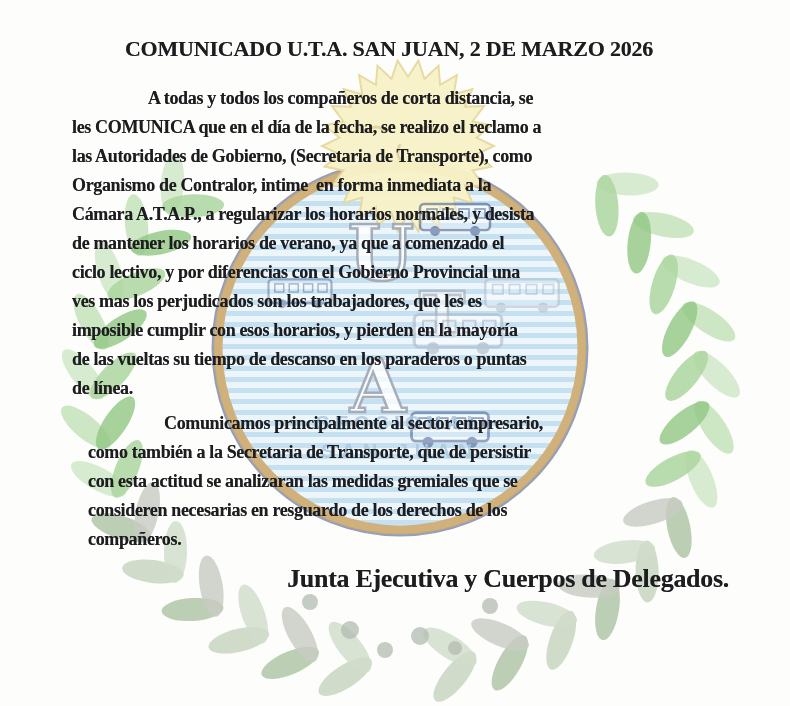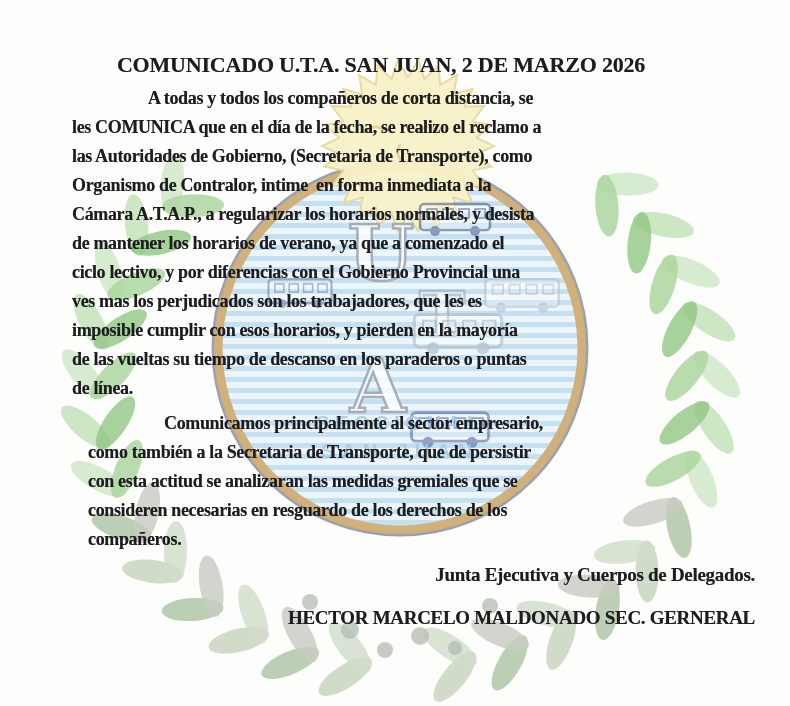--- a/index.html
+++ b/index.html
@@ -14,39 +14,38 @@
     filter:blur(0.4px);
     opacity:.95;
   }
   .doc-text{
     position:absolute;
     color:#1d1d20;
     font-weight:700;
     text-shadow:0 0 .6px rgba(20,20,25,.55);
   }
   .title{
-    top:36px;left:0;width:762px;
+    top:36px;left:8px;width:762px;
     text-align:center;
     font-size:22px;
     letter-spacing:-0.2px;
-    margin-top:16px;
   }
   .para{
     font-size:18px;
     line-height:29px;
     letter-spacing:-0.35px;
     white-space:pre-wrap;
     text-indent:76px;
     width:676px;left:72px;
   }
   #p1{top:84px;}
   #p2{top:409px;margin-left:16px;}
   .sig{
-    font-size:19px;
-    right:35px;left:72px;
+    font-size:26px;
+    right:61px;left:72px;
     text-align:right;
     letter-spacing:-0.3px;
     white-space:pre;
   }
   #sig1{top:564px;}
   #sig2{top:607px;}
   .wm-seccional{
     font-family:"Liberation Sans", sans-serif;
     font-weight:bold;
   }
@@ -214,14 +213,13 @@
 de línea.</div>
 
   <div class="doc-text para" id="p2">Comunicamos principalmente al sector empresario,
 como también a la Secretaria de Transporte, que de persistir
 con esta actitud se analizaran las medidas gremiales que se
 consideren necesarias en resguardo de los derechos de los
 compañeros.</div>
 
   <div class="doc-text sig" id="sig1">Junta Ejecutiva y Cuerpos de Delegados.</div>
 
-  <div class="doc-text sig" id="sig2">HECTOR MARCELO MALDONADO SEC. GERNERAL</div>
 </div>
 
 </body></html>

